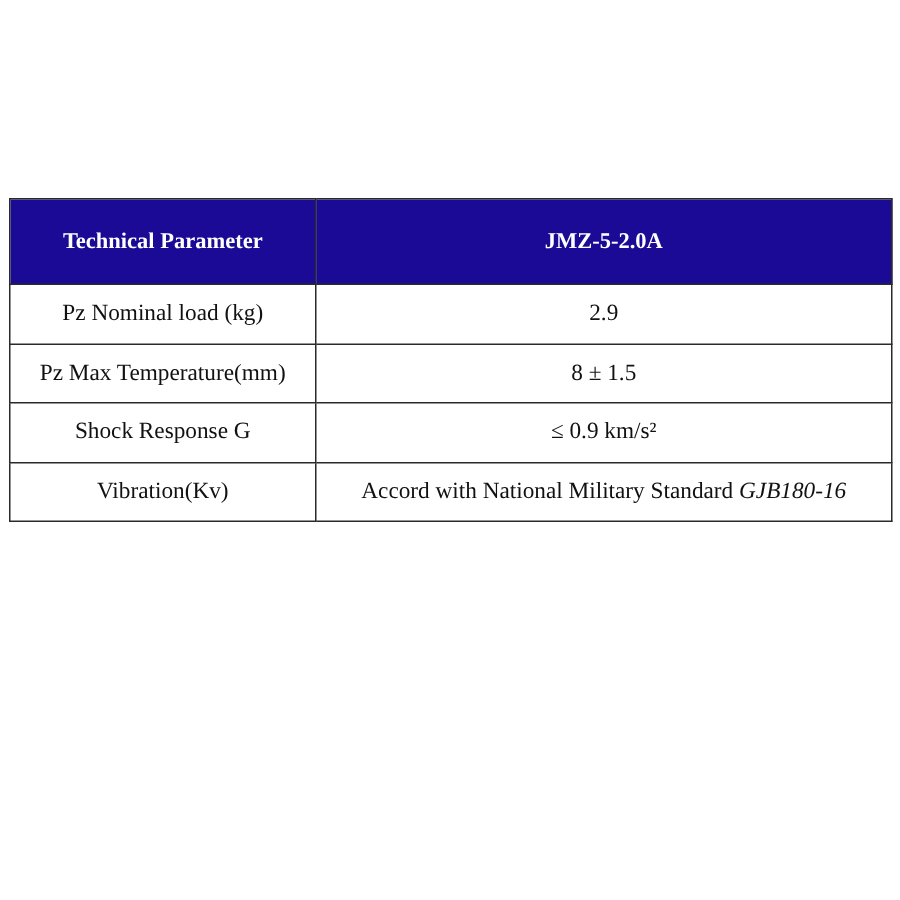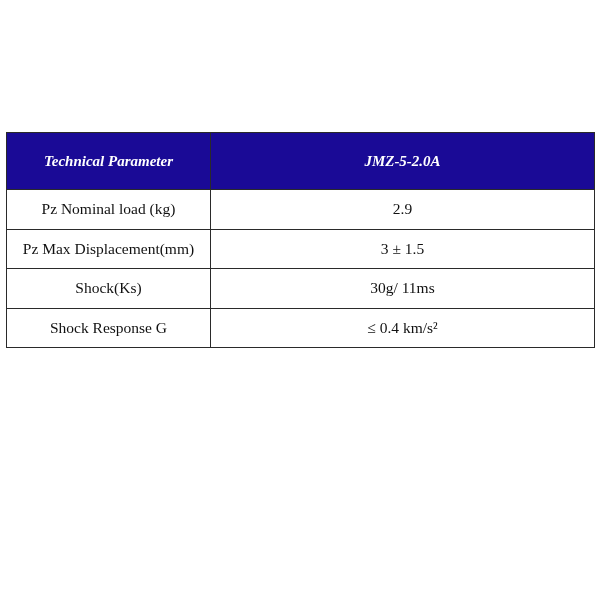--- a/index.html
+++ b/index.html
@@ -1,19 +1,19 @@
 <!DOCTYPE html>
 <html><head>
 <meta charset="utf-8">
 <style>
   html, body { margin:0; padding:0; background:#ffffff; }
   body { width:600px; height:600px; position:relative; overflow:hidden; font-family:"Liberation Serif","DejaVu Serif",serif; color:#111; }
   table { position:absolute; left:6px; top:132px; width:589px; border-collapse:collapse; table-layout:fixed; }
   td, th { border:1.5px solid #2a2a2a; text-align:center; vertical-align:middle; padding:0; }
-  th { background:#1a0a96; color:#ffffff; font-weight:bold; font-size:15px; height:56px;font-style:italic; }
+  th { background:#1a0a96; color:#ffffff; font-weight:bold; font-size:15px; height:56px; }
   td { height:38.5px; font-size:15.5px;margin-left:23px; }
   col.c1 { width:204px; }
   .it { font-style:italic; }
 </style>
 </head>
 <body>
 
 <table>
   <colgroup>
       <col class="c1">
@@ -22,25 +22,25 @@
   <tbody>
       <tr>
     <th>Technical Parameter</th>
     <th>JMZ-5-2.0A</th>
   </tr>
   <tr>
     <td>Pz Nominal load (kg)</td>
     <td>2.9</td>
   </tr>
   <tr>
-    <td>Pz Max Displacement(mm)</td>
-    <td>3 ± 1.5</td>
-  </tr>
-  <tr>
-    <td>Shock(Ks)</td>
-    <td>30g/ 11ms</td>
+    <td>Pz Max Temperature(mm)</td>
+    <td>8 ± 1.5</td>
   </tr>
   <tr>
     <td>Shock Response G</td>
-    <td>≤ 0.4 km/s²</td>
+    <td>≤ 0.9 km/s²</td>
+  </tr>
+  <tr>
+    <td>Vibration(Kv)</td>
+    <td><span>Accord with National Military Standard </span><span class="it">GJB180-16</span></td>
   </tr>
 </tbody>
   </table>
 
 </body></html>

